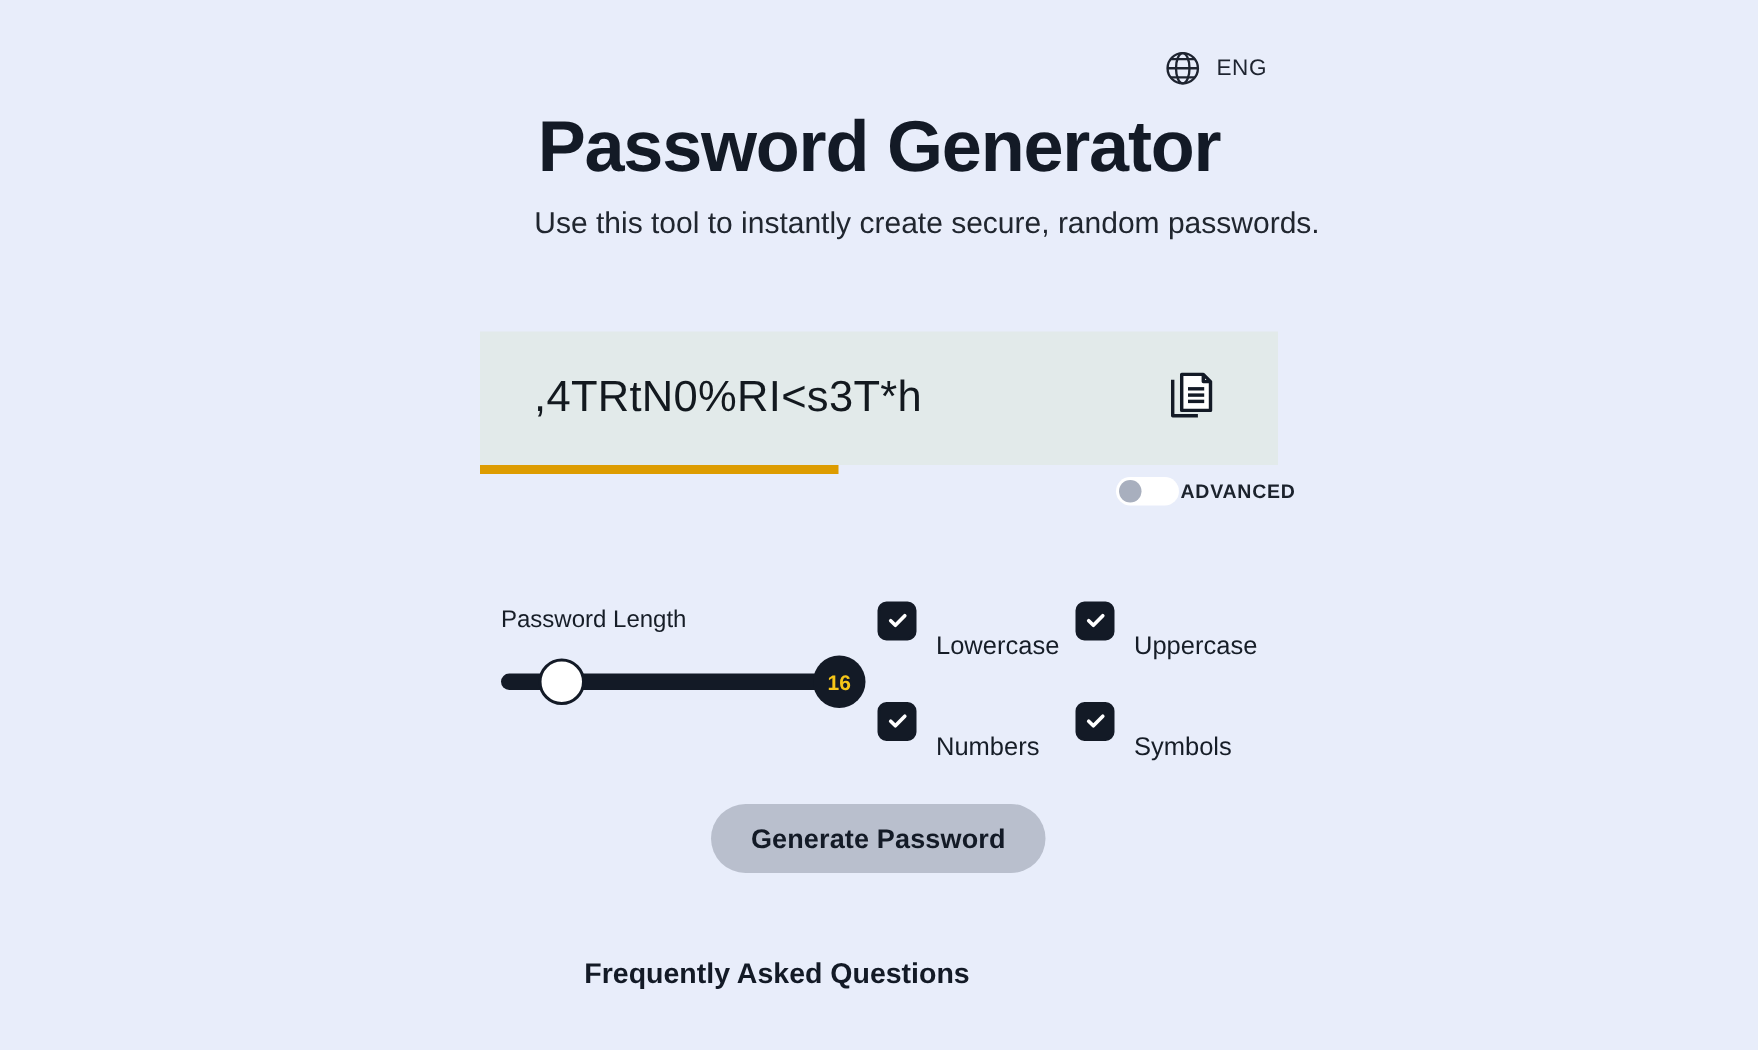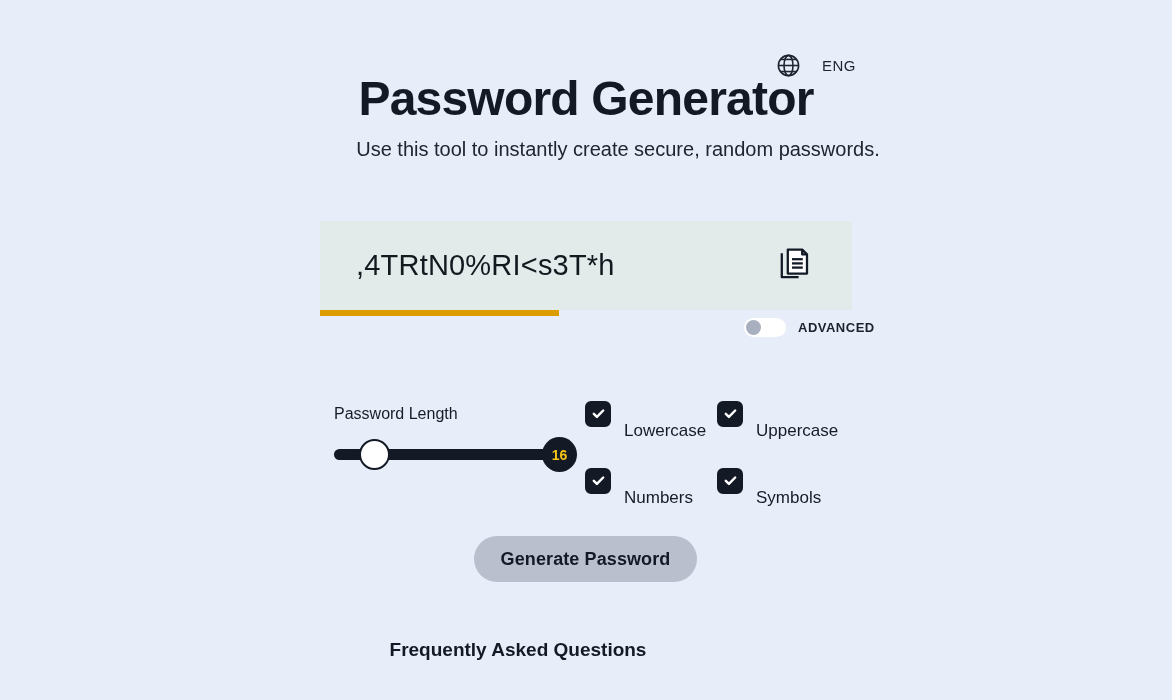--- a/index.html
+++ b/index.html
@@ -14,25 +14,25 @@
 
   .page {
     position: relative;
     width: 1172px;
     height: 700px;
   }
 
   
   .lang {
     position: absolute;
-    top: 52px;
+    top: 32px;
     left: 775px;
     display: flex;
     align-items: center;
-    gap: 20px;
+    gap: 9px;
     cursor: pointer;
   }
   .globe-icon { display: block; }
   .lang-label {
     font-size: 15px;
     letter-spacing: 0.4px;
     color: #1e2430;
   }
 
   
@@ -103,21 +103,21 @@
     width: 45%;
   }
 
   
   .advanced-row {
     position: absolute;
     left: 744px;
     top: 318px;
     display: flex;
     align-items: center;
-    gap: 12px;
+    gap: 1px;
     cursor: pointer;
   }
   .toggle {
     width: 42px;
     height: 19px;
     border-radius: 10px;
     background: #ffffff;
     position: relative;
     flex: none;
   }

